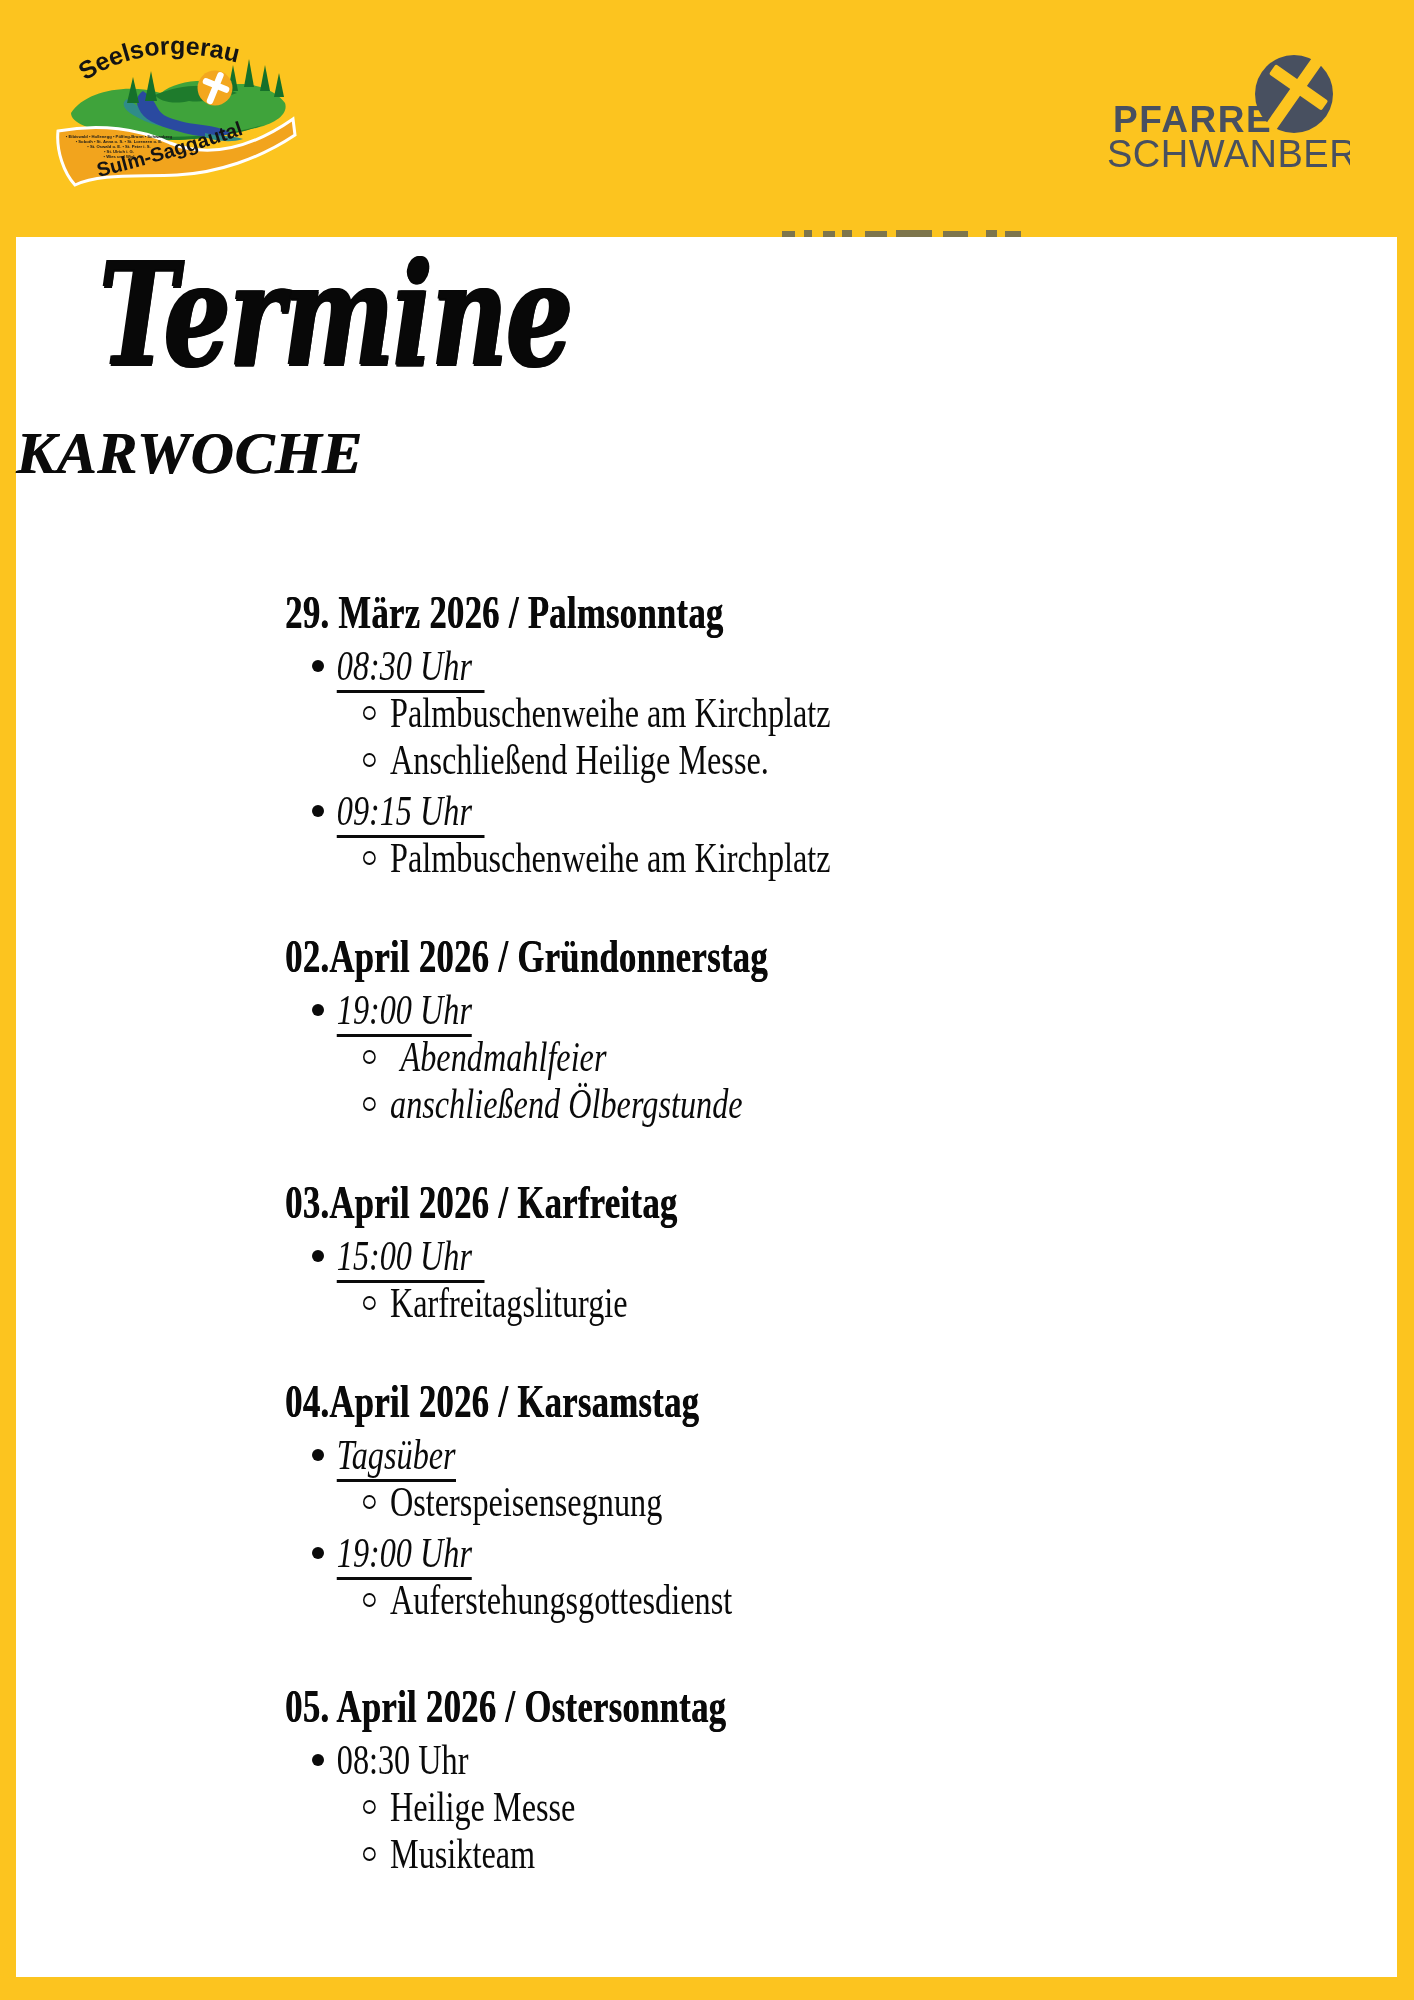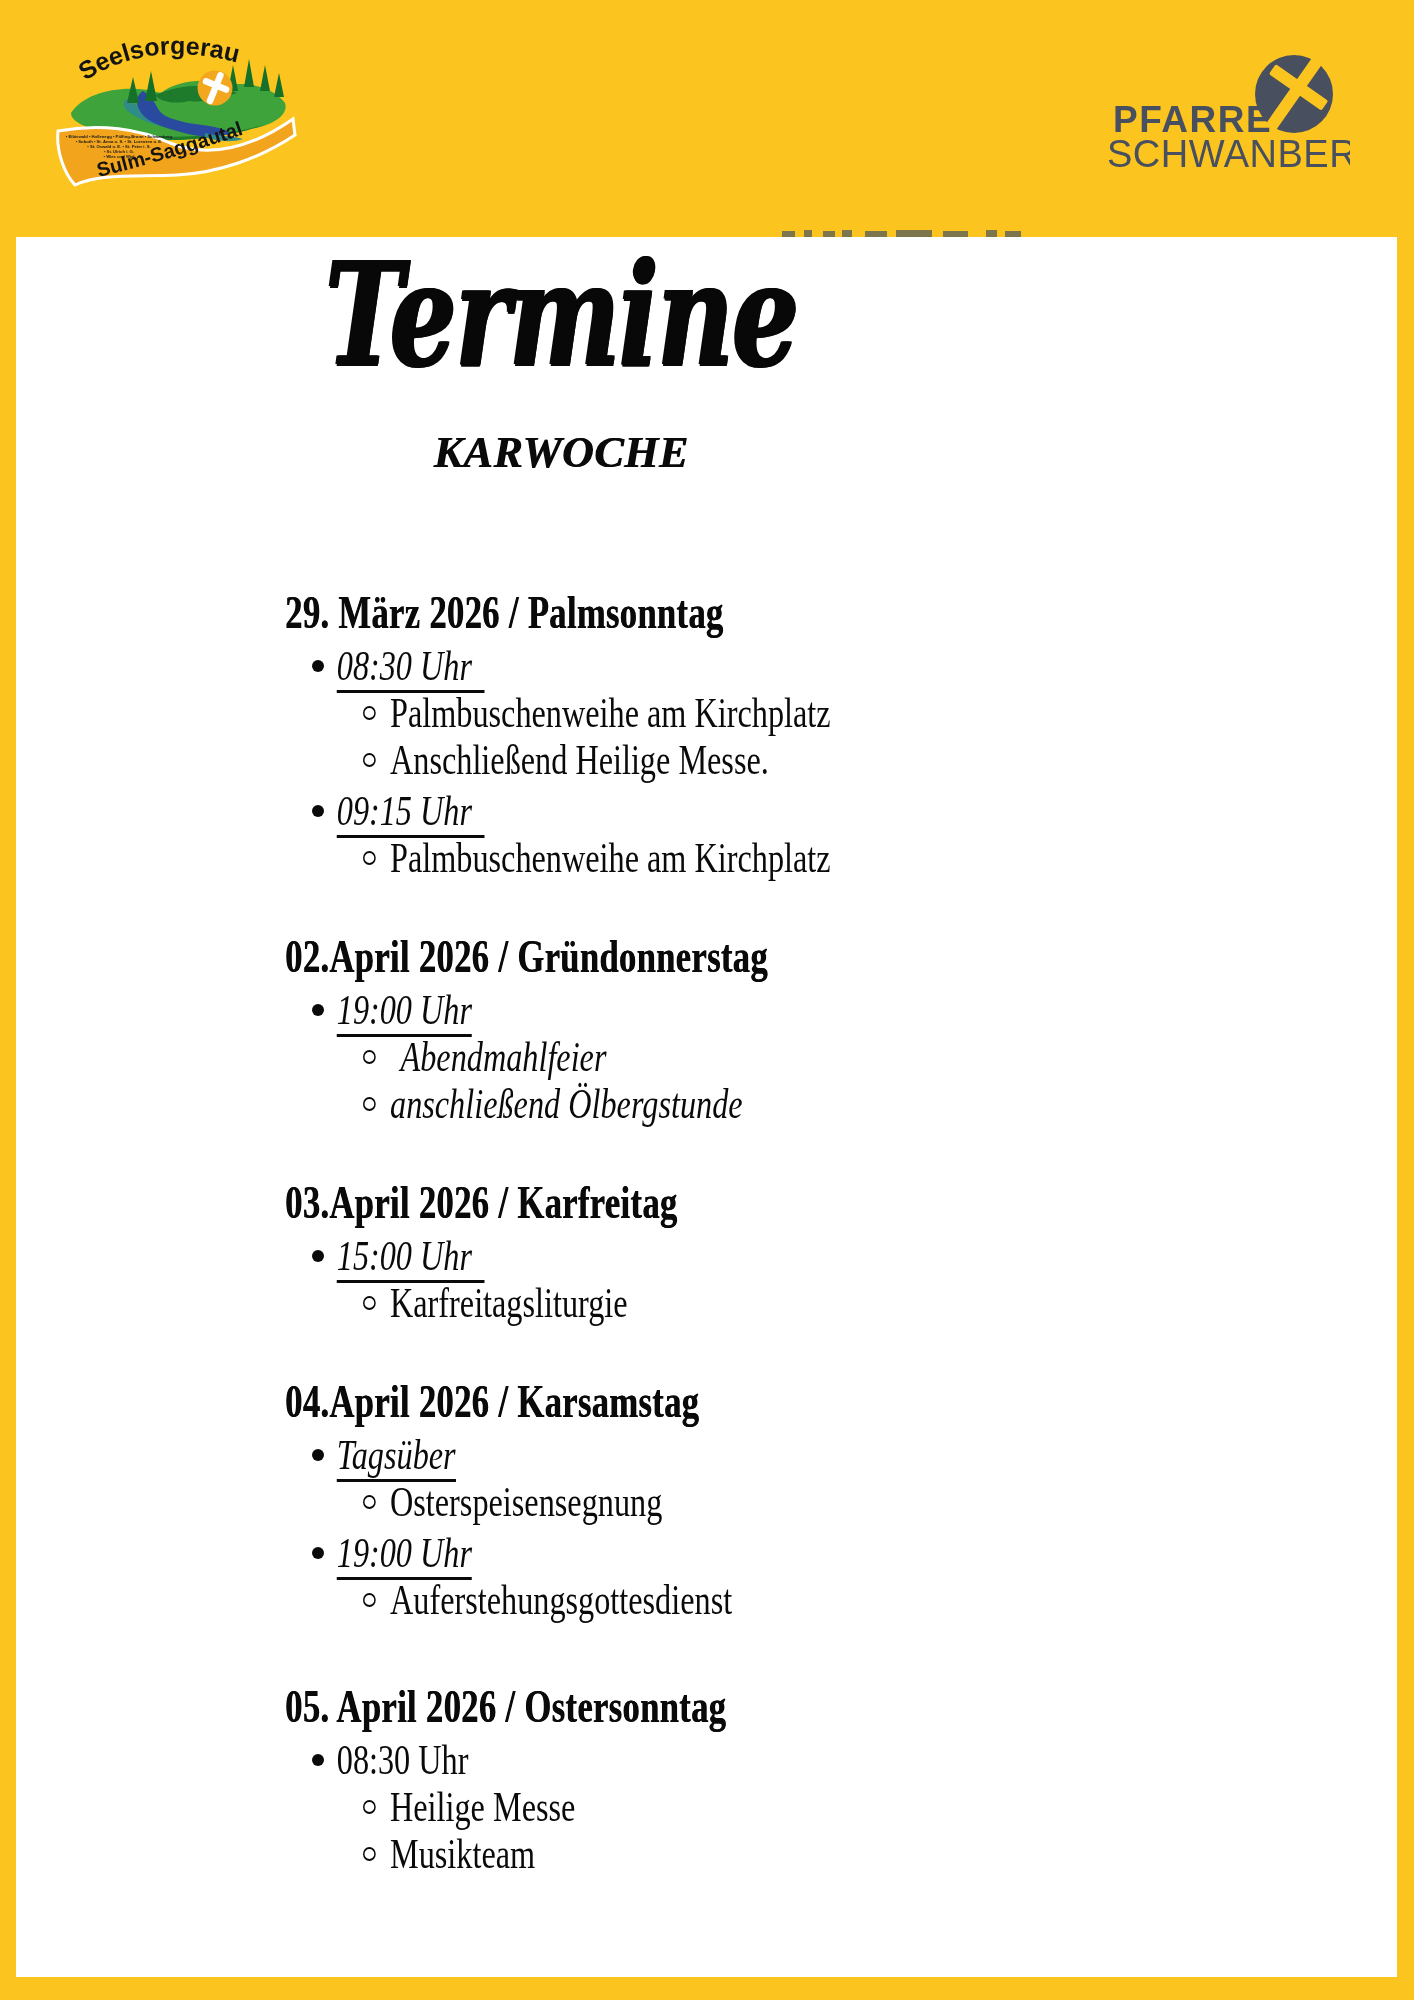--- a/index.html
+++ b/index.html
@@ -10,33 +10,33 @@
     color:#0A0A0A;
   }
   
   .logo-left{position:absolute;left:55px;top:25px;width:245px;height:165px;}
   .logo-right{position:absolute;left:1100px;top:50px;width:250px;height:125px;}
   
   .ghost{position:absolute;top:229px;left:782px;height:8px;display:flex;align-items:flex-end;}
   .ghost i{display:block;background:#5D6257;opacity:.8;}
   
   .paper{position:absolute;left:16px;top:237px;right:17px;bottom:23px;background:#FFFFFF;}
-  .title-wrap{position:absolute;top:6px;left:0;width:1090px;text-align:center;}
+  .title-wrap{position:absolute;top:6px;left:0;width:1090px;}
   .title{
     display:inline-block;
     font-family:"DejaVu Serif", serif;font-style:italic;font-weight:bold;
     font-size:142px;line-height:142px;letter-spacing:-2px;
     transform:scaleX(.74);
     color:#080808;
     text-shadow:2px 0 #080808,-1.5px 0 #080808,0 1.5px #080808,1.5px 1.5px #080808;
     white-space:nowrap;
   }
   .subtitle{
     display:block;margin-top:45px;
-    font-style:italic;font-weight:bold;font-size:44px;line-height:46px;
+    font-style:italic;font-weight:bold;font-size:60px;line-height:46px;
     text-shadow:.8px 0 #080808;letter-spacing:.5px;
   }
   
   .schedule{
     position:absolute;left:269px;top:352px;width:1320px;
     transform:scaleX(.75);transform-origin:0 0;
   }
   .sec{margin-top:52px;}
   .sec:first-child{margin-top:0;}
   .sec.last{margin-top:60px;}

